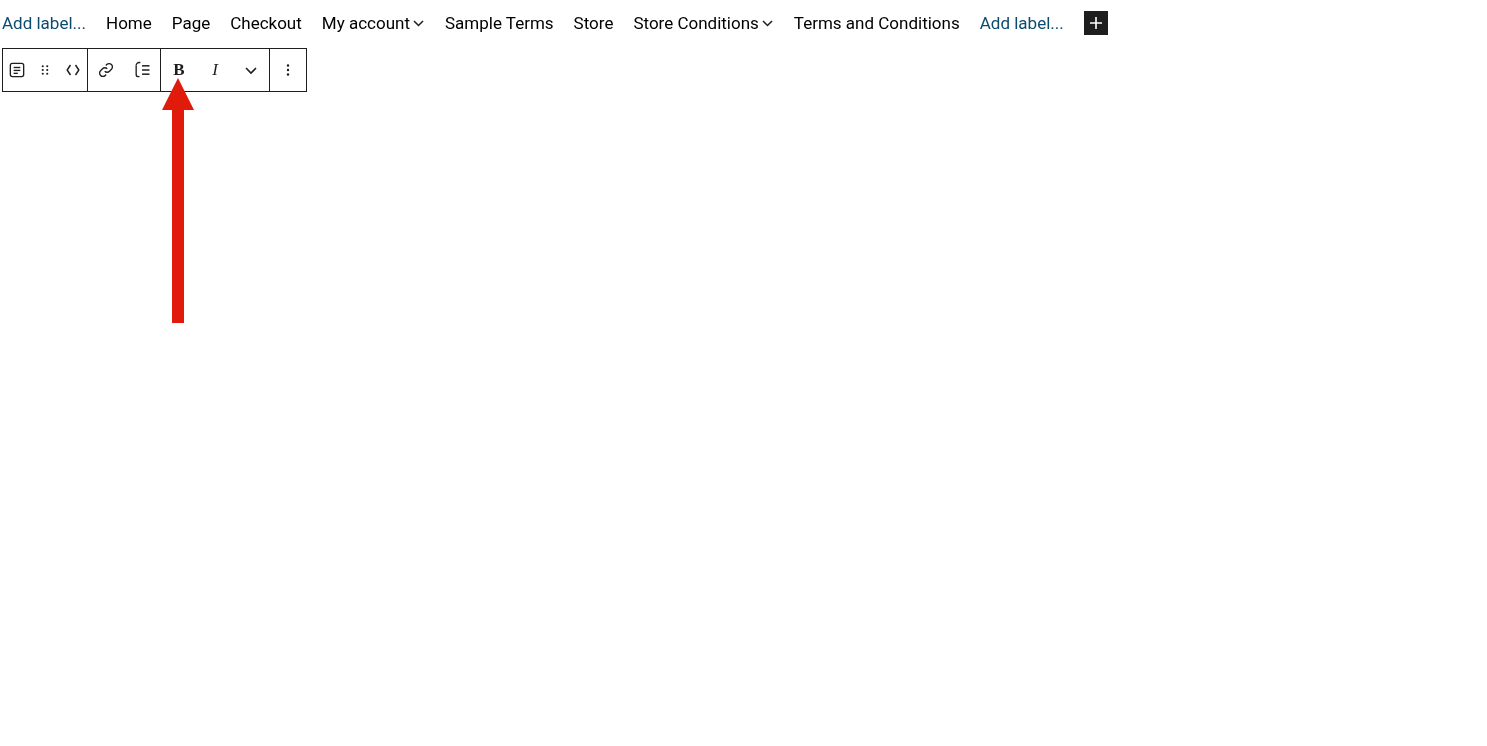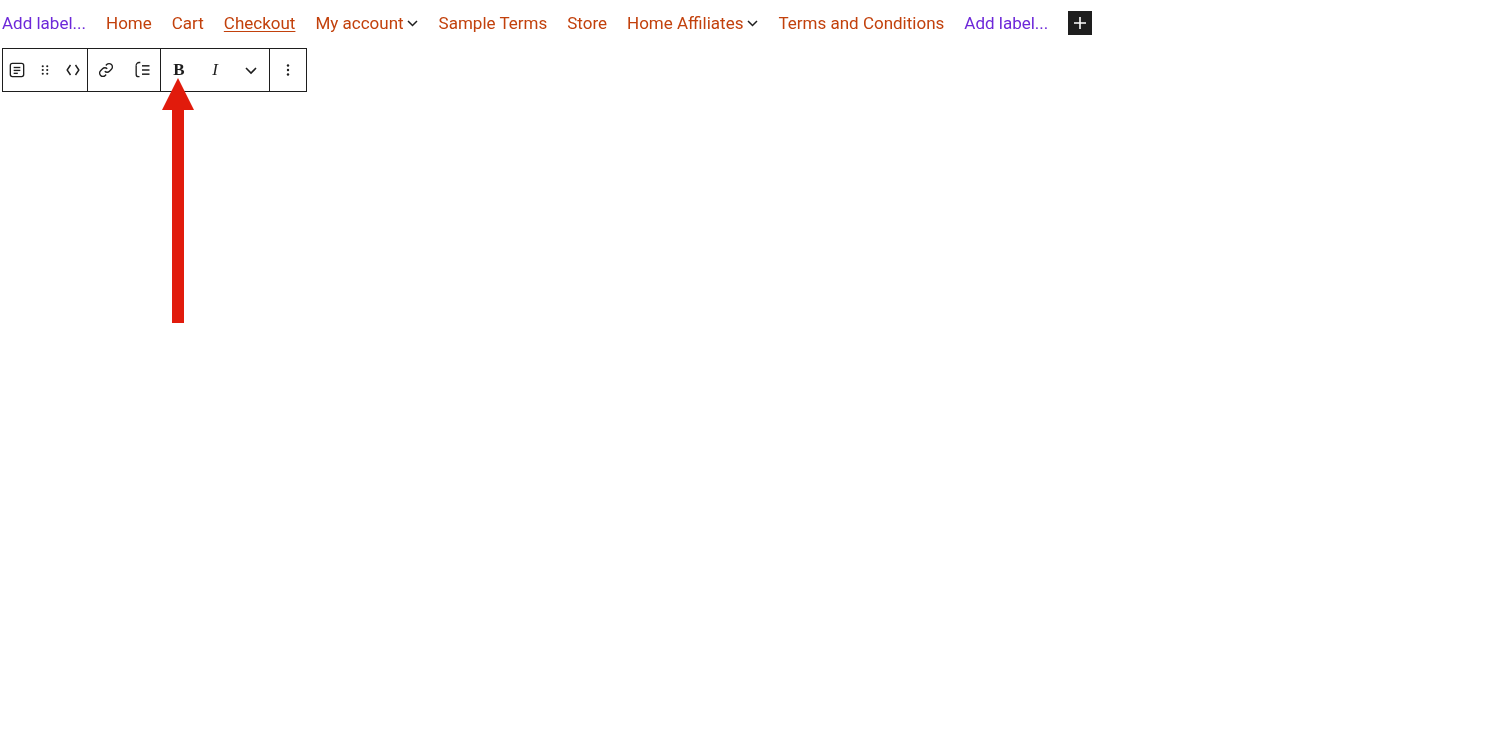--- a/index.html
+++ b/index.html
@@ -12,32 +12,31 @@
     }
     .nav-row {
       display: flex;
       align-items: center;
       gap: 20px;
       padding: 12px 2px 14px 2px;
       height: 48px;
     }
     .nav-item {
       font-size: 17px;
-      color: #c2410c;
+      color: #000000;
       cursor: pointer;
       white-space: nowrap;
       display: inline-flex;
       align-items: center;
       gap: 3px;
     }
     .nav-item.placeholder {
-      color: #6d28d9;
+      color: #0c4a6e;
     }
     .nav-item.selected {
-      text-decoration: underline;
       text-underline-offset: 2px;
     }
     .nav-submenu-icon {
       width: 12px;
       height: 12px;
       display: inline-flex;
       align-items: center;
       justify-content: center;
     }
     .add-block-btn {
@@ -99,34 +98,34 @@
     svg { display: block; }
   </style>
 </head>
 <body>
 
 
 
 <div class="nav-row">
   <span class="nav-item placeholder">Add label...</span>
   <span class="nav-item">Home</span>
-  <span class="nav-item">Cart</span>
+  <span class="nav-item">Page</span>
   <span class="nav-item selected">Checkout</span>
   <span class="nav-item">
     <span>My account</span>
     <span class="nav-submenu-icon">
       <svg width="11" height="7" viewBox="0 0 11 7">
           <path d="M1 1l4.5 4.5L10 1" fill="none" stroke="#1e1e1e" stroke-width="1.5"></path>
         </svg>
     </span>
   </span>
   <span class="nav-item">Sample Terms</span>
   <span class="nav-item">Store</span>
   <span class="nav-item">
-    <span>Home Affiliates</span>
+    <span>Store Conditions</span>
     <span class="nav-submenu-icon">
       <svg width="11" height="7" viewBox="0 0 11 7">
           <path d="M1 1l4.5 4.5L10 1" fill="none" stroke="#1e1e1e" stroke-width="1.5"></path>
         </svg>
     </span>
   </span>
   <span class="nav-item">Terms and Conditions</span>
   <span class="nav-item placeholder">Add label...</span>
   <span class="add-block-btn">
     <svg width="16" height="16" viewBox="0 0 16 16">

